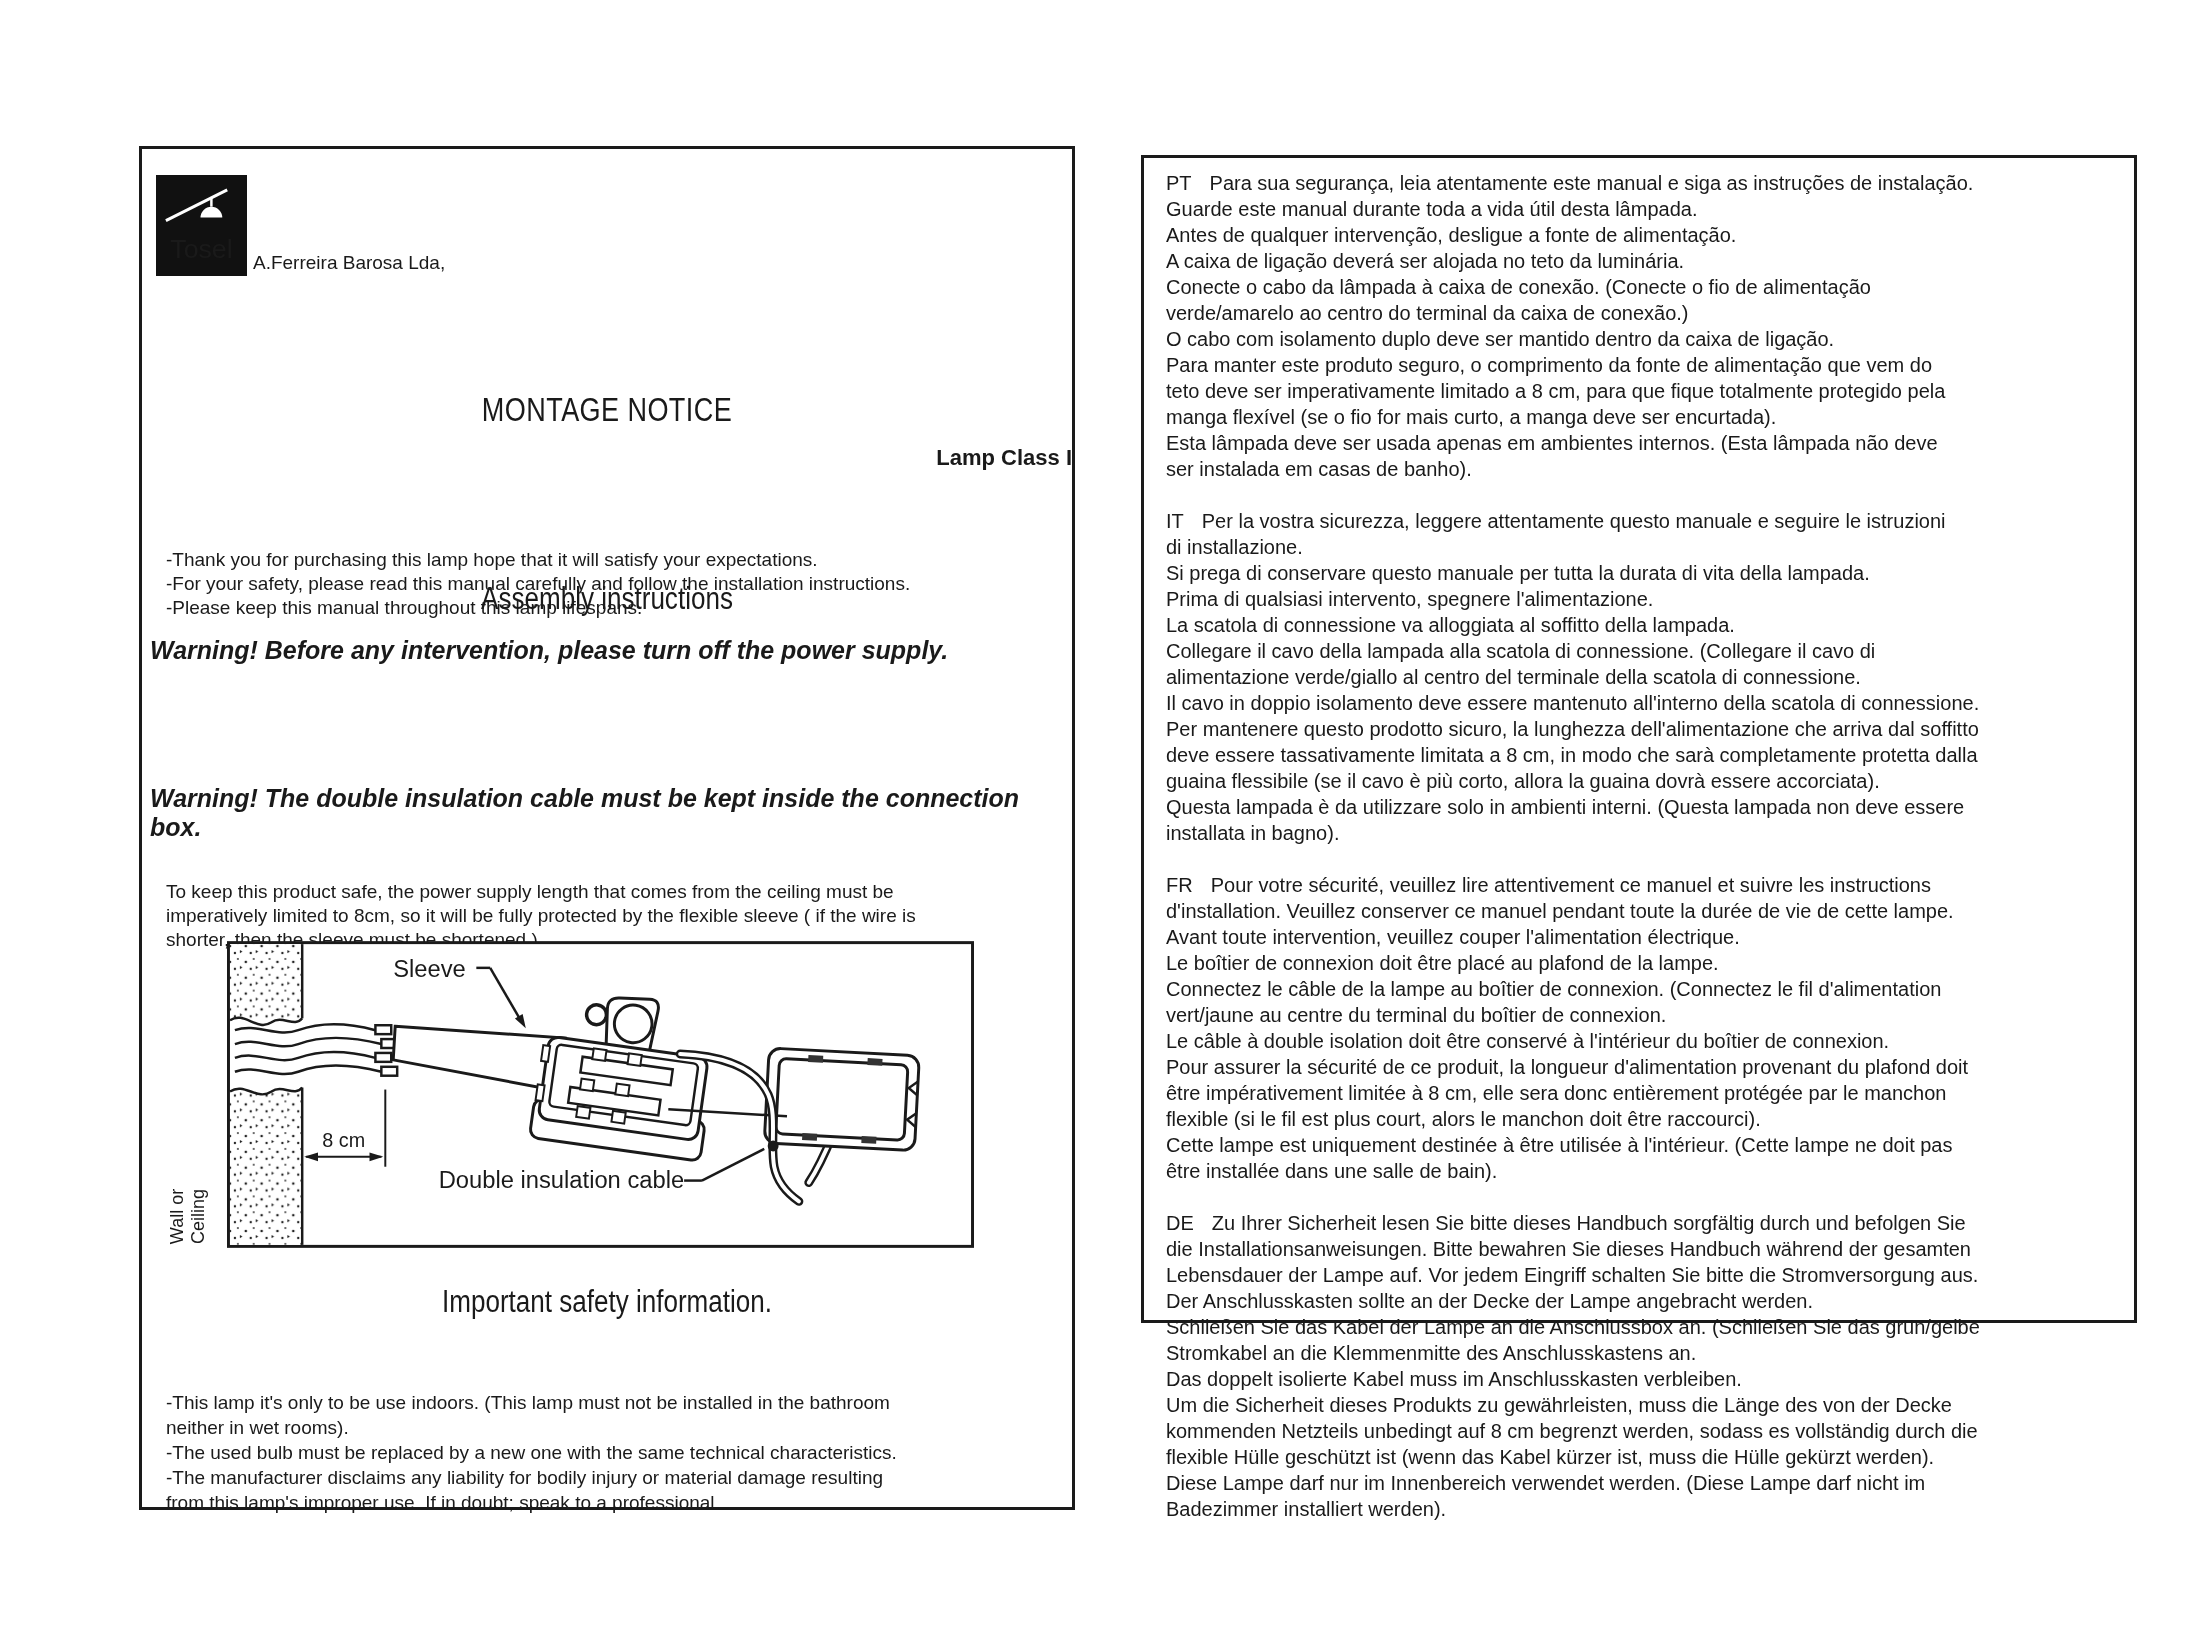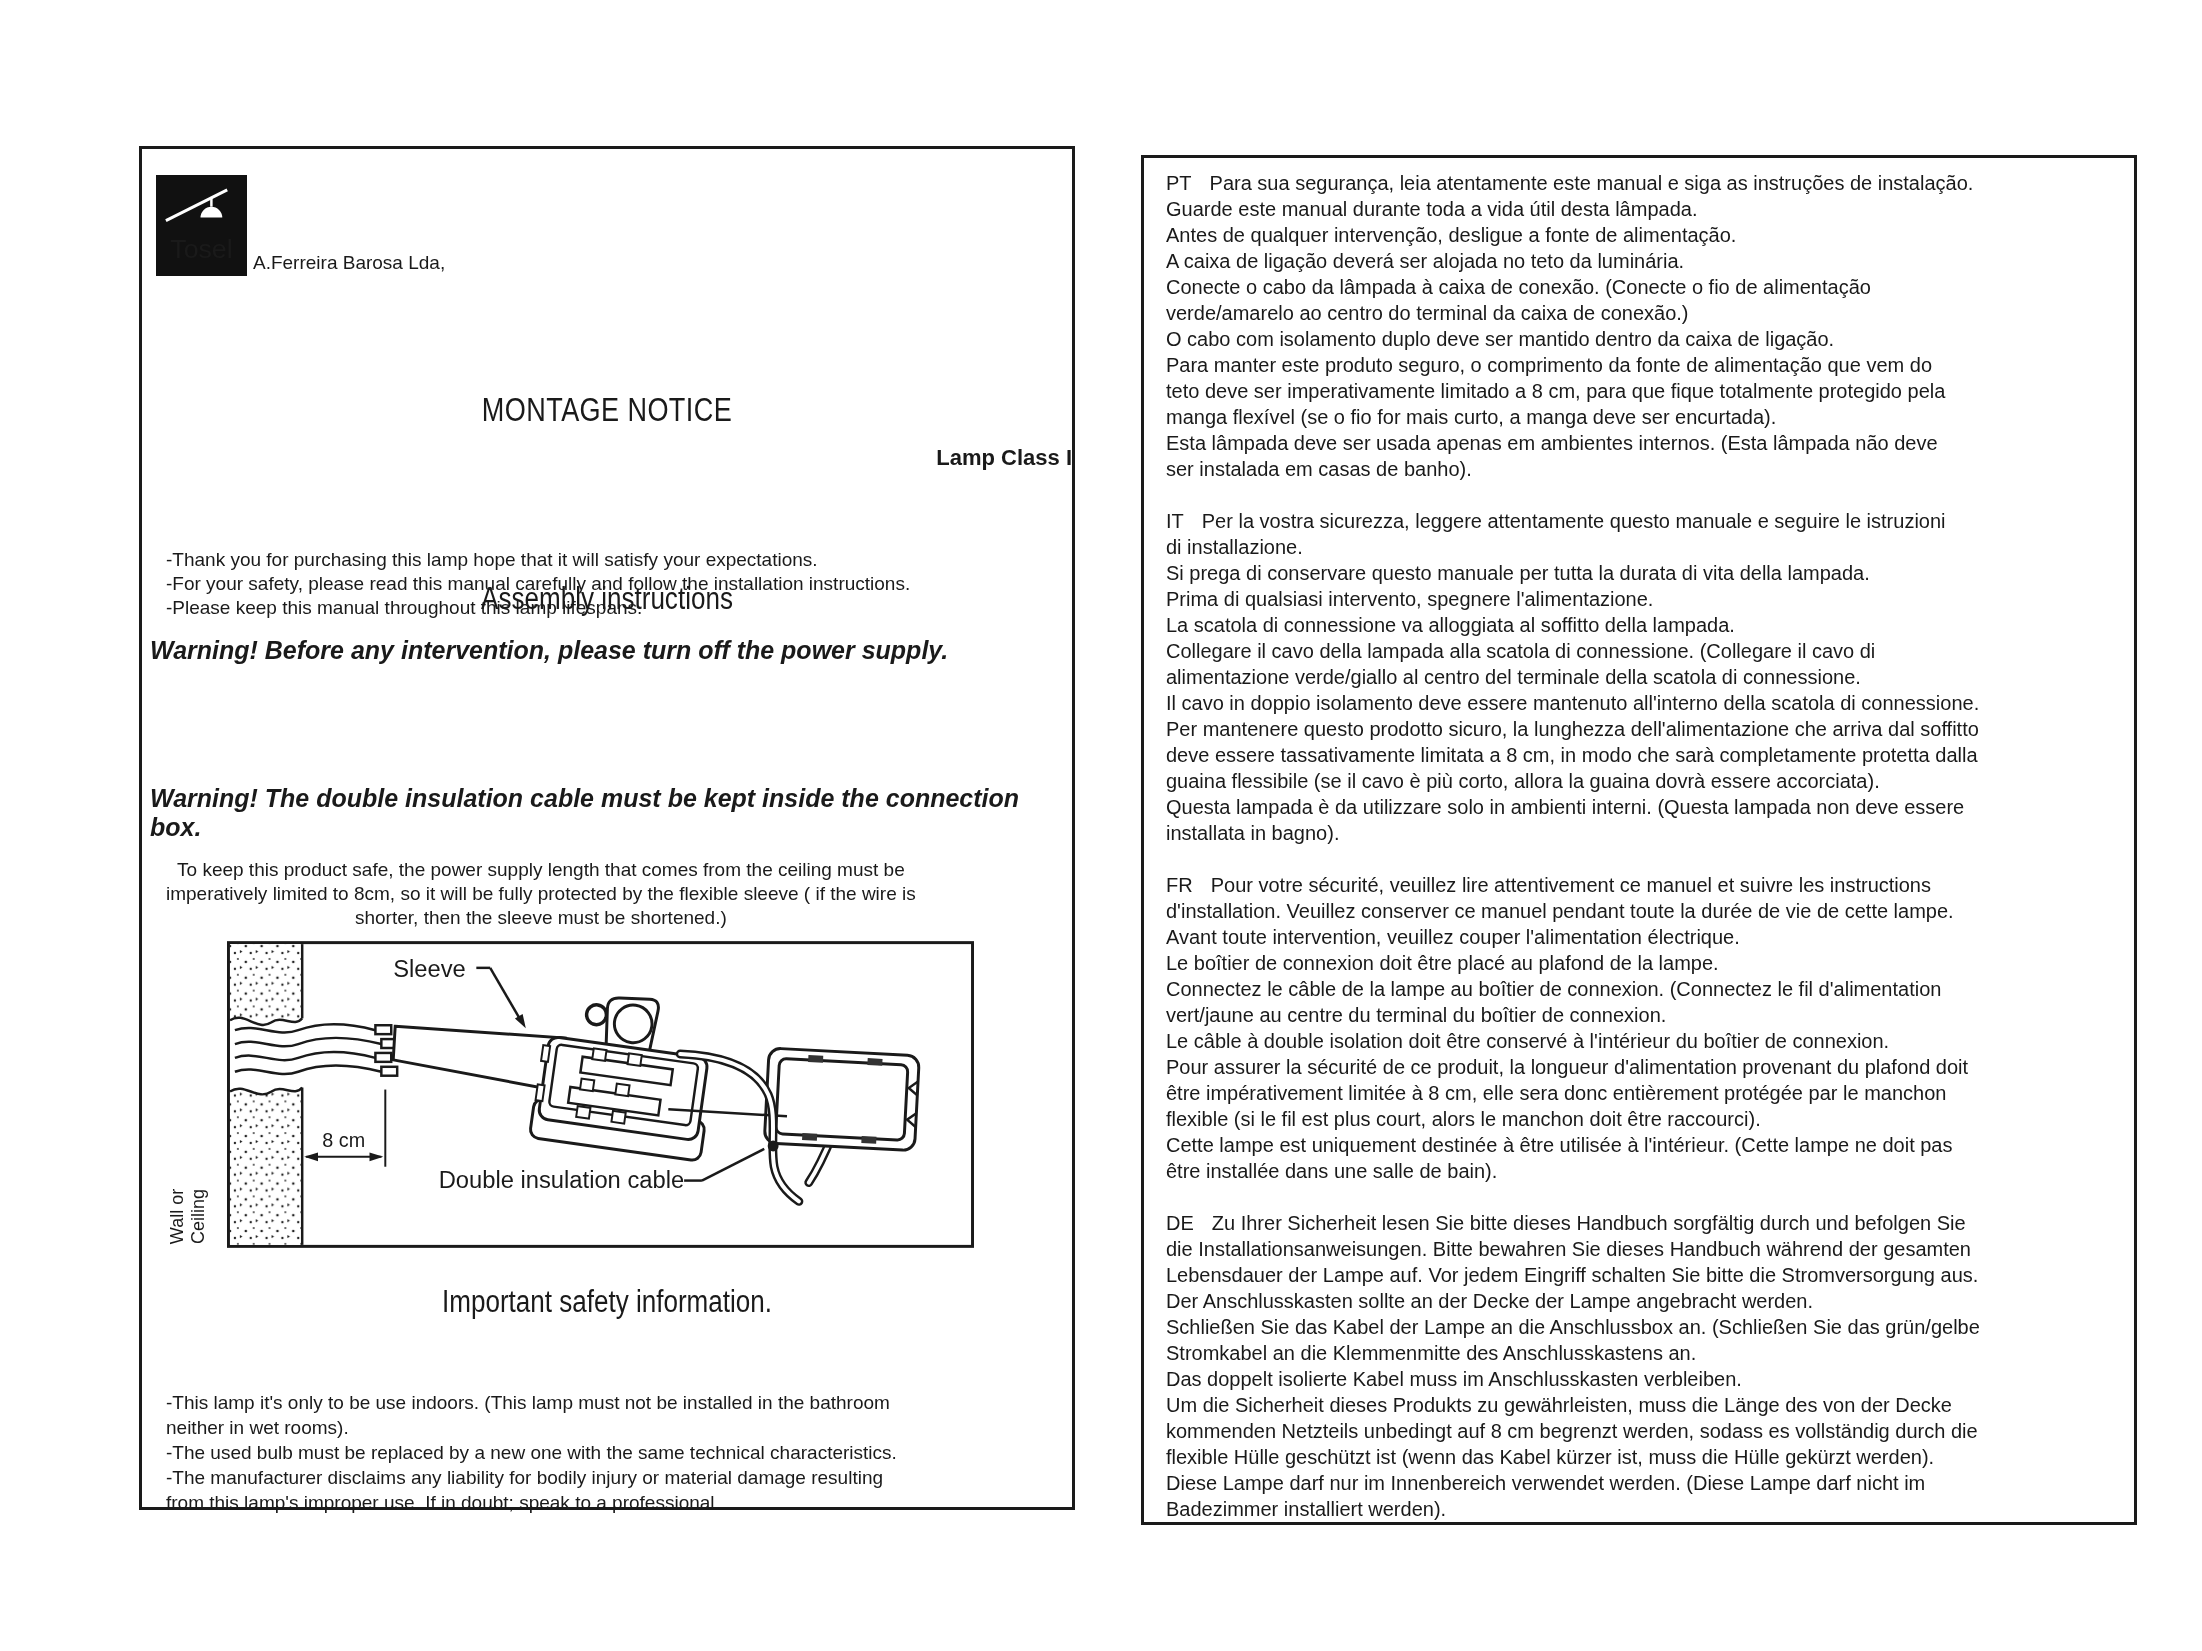--- a/index.html
+++ b/index.html
@@ -1,38 +1,38 @@
 <!DOCTYPE html>
 <html><head>
 <meta charset="utf-8">
 <style>
   html,body{margin:0;padding:0;background:#e8e8e8;}
   #stage{position:relative;width:2203px;height:1651px;background:#ffffff;
          font-family:"Liberation Sans",sans-serif;color:#1a1a1a;overflow:hidden;}
   .page{position:absolute;background:#fff;border:3px solid #1a1a1a;box-sizing:border-box;}
   #left-page{left:139px;top:146px;width:936px;height:1364px;}
-  #right-page{left:1141px;top:155px;width:996px;height:1370px;padding-left:12px;}
+  #right-page{left:1141px;top:155px;width:996px;height:1168px;padding-left:12px;}
 
   
   .abs{position:absolute;}
   #logo{left:14px;top:26px;width:91px;height:101px;background:#111;}
   .company-line{left:111px;top:103px;font-size:19px;}
   .address-block{left:12px;top:137px;font-size:19px;line-height:25px;white-space:pre-line;}
   .doc-title{left:0;right:0;top:242px;text-align:center;font-size:33px;letter-spacing:0.5px;
              transform:scaleX(.82);transform-origin:50% 50%;}
   .doc-subtitle{left:0;right:0;top:296px;text-align:right;font-size:22px;font-weight:bold;padding-left:14px;}
   .body-par{font-size:19px;line-height:24px;white-space:pre-line;margin-top:48px;}
   .intro{left:24px;top:351px;}
   .h2{left:0;right:0;text-align:center;font-size:31px;transform:scaleX(.84);transform-origin:50% 50%;}
   #assembly-heading{top:432px;}
   .warn{left:8px;font-size:25px;font-weight:bold;white-space:pre-line;font-style:italic;}
   #warning-power{top:487px;}
   #connection-par{left:24px;top:536px;}
   #warning-insulation{top:635px;}
-  #sleeve-par{left:24px;top:661px;text-align:center;}
+  #sleeve-par{left:24px;top:683px;}
   #diagram-box{left:85px;top:792px;width:747px;height:307px;}
   #wall-label{left:0px;top:1038px;width:109px;height:59px;text-align:center;
               font-size:18px;line-height:21px;white-space:pre-line;
               transform:rotate(-90deg);transform-origin:50% 50%;}
   #safety-heading{top:1135px;}
   #safety-par{left:24px;top:1193px;line-height:25px;}
 
   
   #rp-content{position:absolute;left:22px;top:12px;right:16px;}
   .lang-section{margin-bottom:26px;font-size:20px;line-height:26px;}

